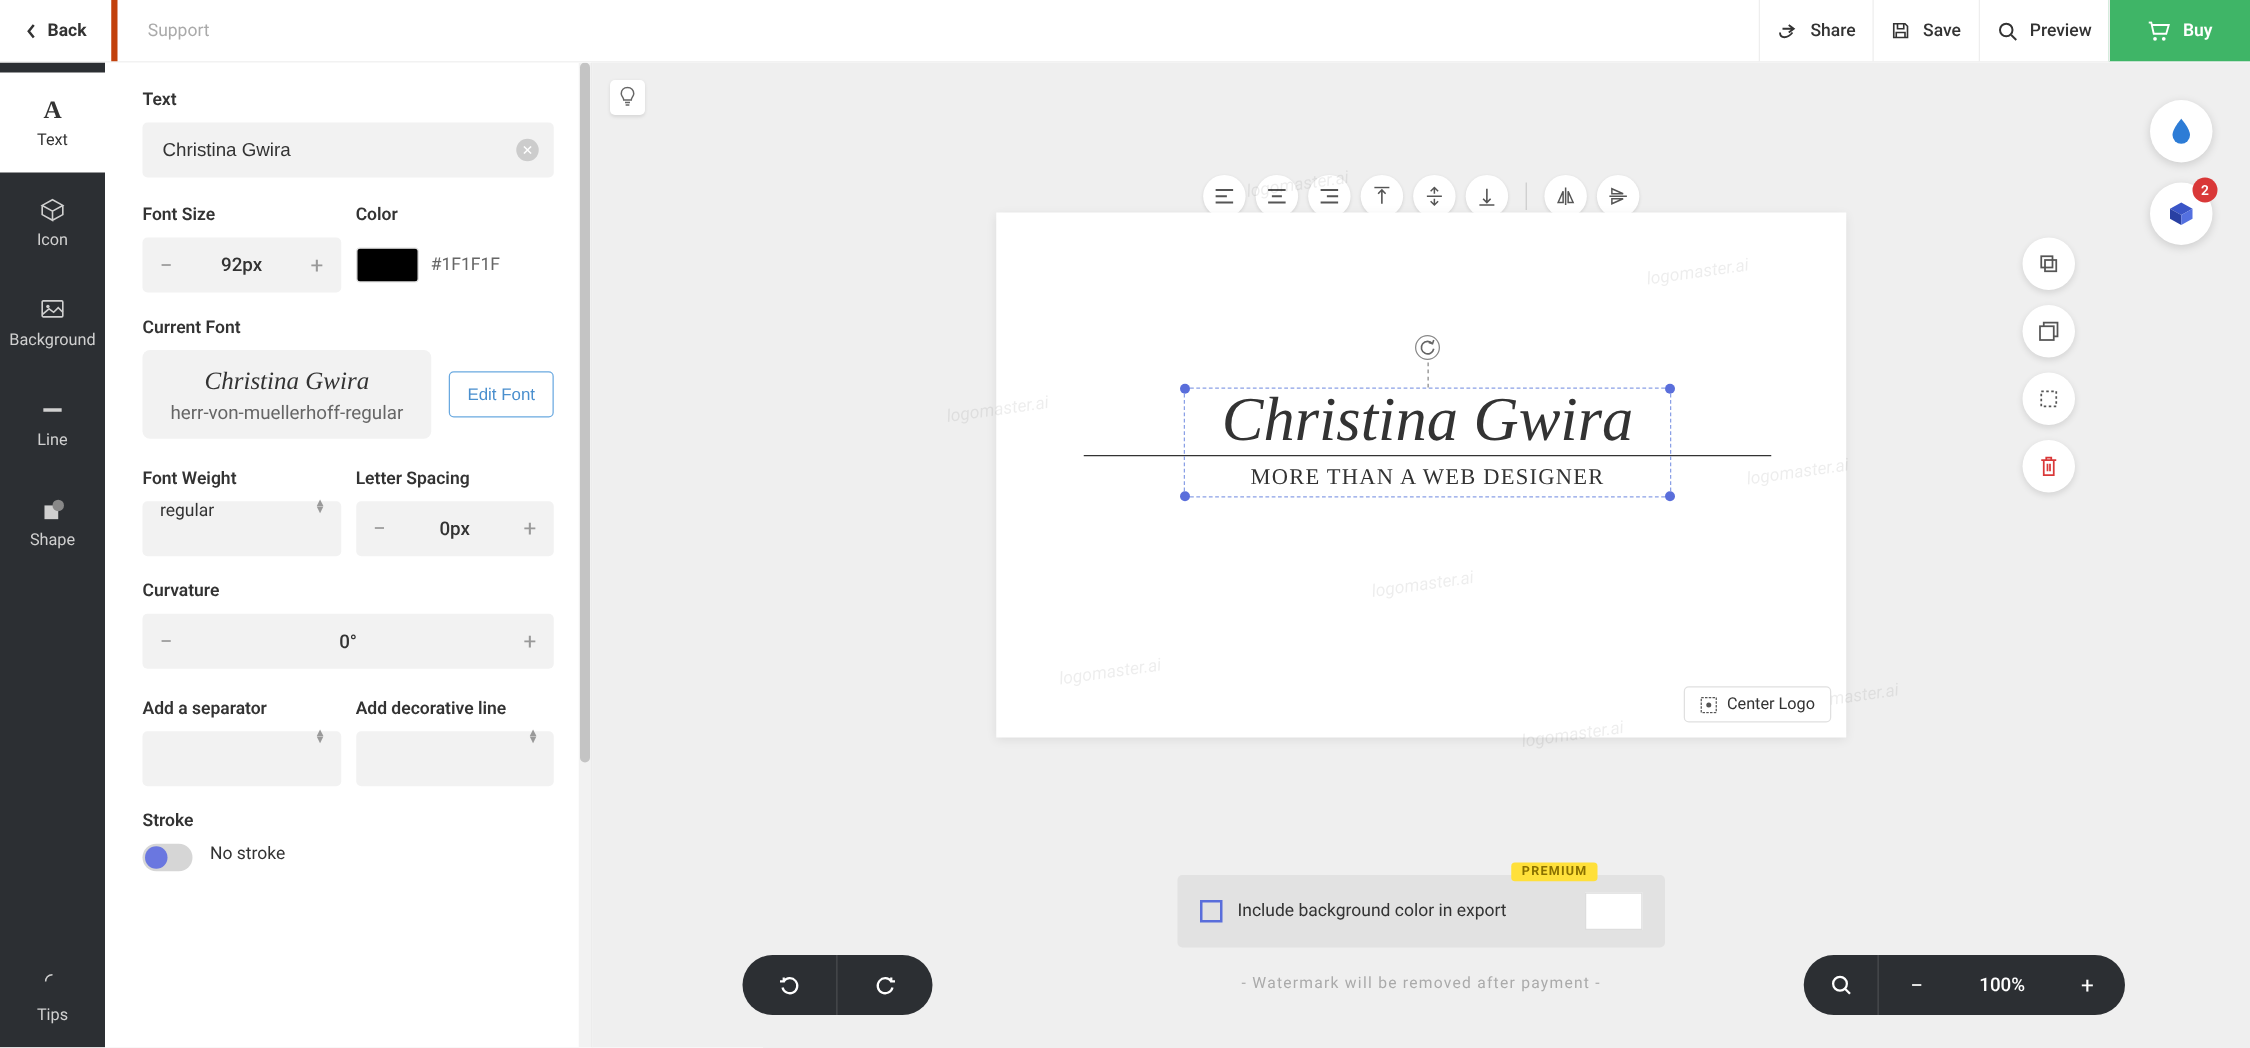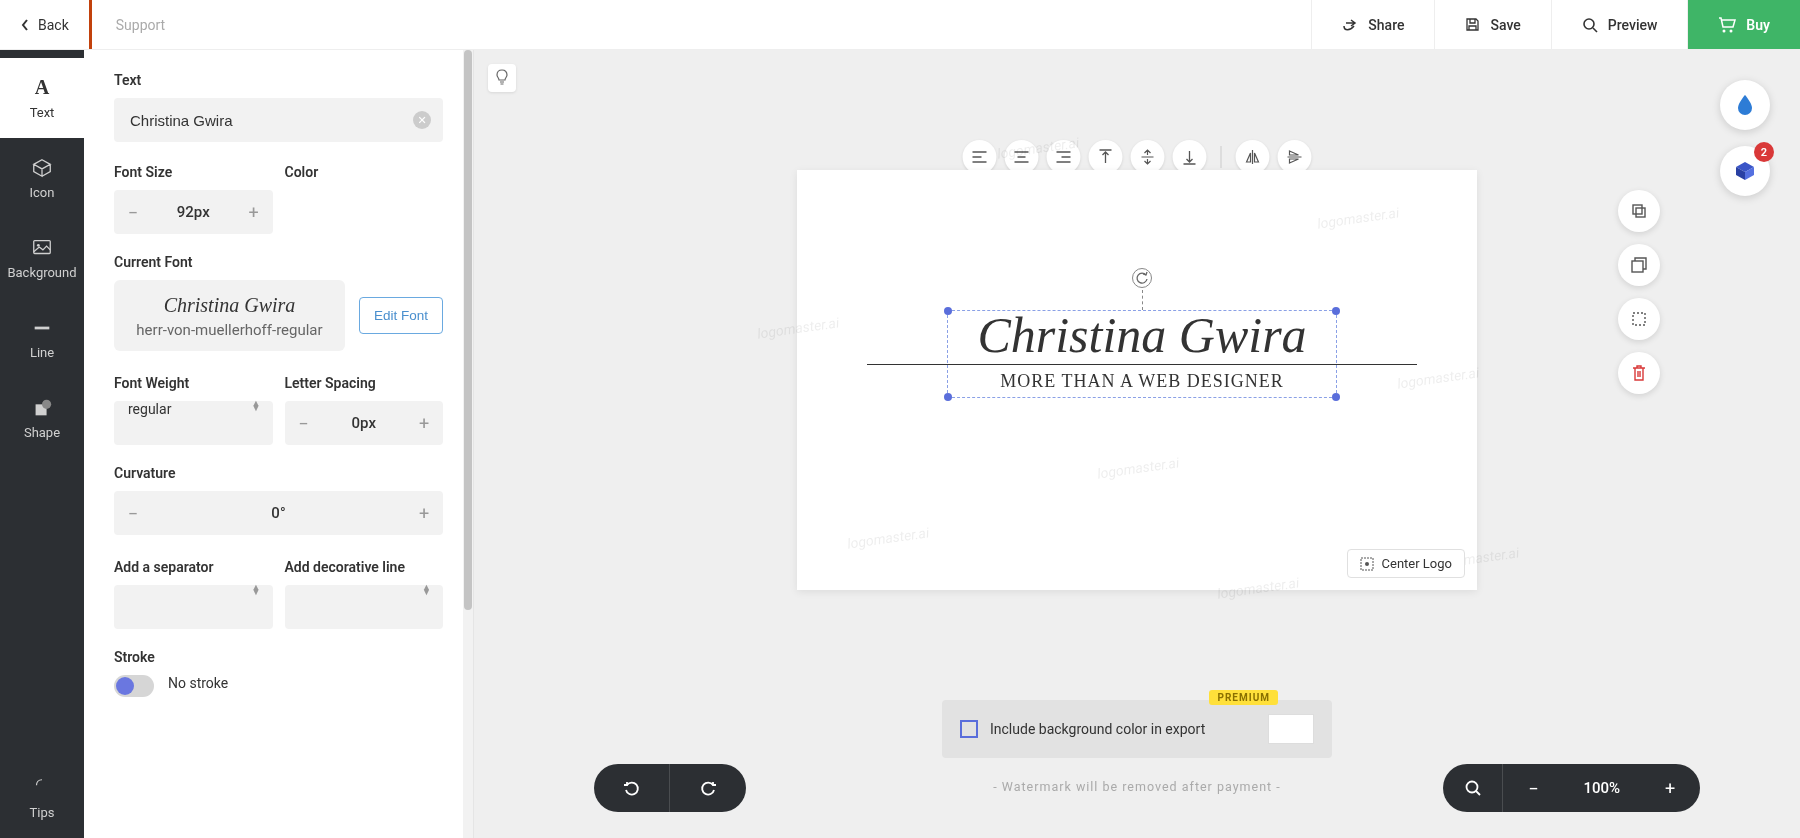--- a/index.html
+++ b/index.html
@@ -1,24 +1,24 @@
 <!DOCTYPE html>
 <html><head>
 <meta charset="utf-8">
 <style>
 * { box-sizing: border-box; margin: 0; padding: 0; }
 body { font-family: -apple-system, BlinkMacSystemFont, "Segoe UI", Roboto, sans-serif; font-size: 14px; color: #333; background: #fff; overflow: hidden; }
 .app { display: flex; flex-direction: column; height: 838px; width: 1800px; }
 
 
 .topbar { height: 50px; display: flex; align-items: center; border-bottom: 1px solid #eee; }
-.topbar .back { display: flex; align-items: center; gap: 8px; padding: 0 20px; border-right: 3px solid #c2410c; height: 100%; cursor: pointer; font-weight: 400; }
+.topbar .back { display: flex; align-items: center; gap: 8px; padding: 0 20px; border-right: 5px solid #c2410c; height: 100%; cursor: pointer; font-weight: 700; }
 .topbar .support { padding: 0 24px; color: #aaa; cursor: pointer; }
 .topbar .spacer { flex: 1; }
-.topbar .action { display: flex; align-items: center; gap: 10px; padding: 0 30px; height: 100%; border-left: 1px solid #eee; cursor: pointer; font-weight: 500; }
+.topbar .action { display: flex; align-items: center; gap: 10px; padding: 0 14px; height: 100%; border-left: 1px solid #eee; cursor: pointer; font-weight: 500; }
 .topbar .buy { background: #3fb567; color: #fff; padding: 0 30px; font-weight: 600; }
 
 
 .main { flex: 1; display: flex; overflow: hidden; }
 
 .leftnav { width: 84px; background: #2c2f33; display: flex; flex-direction: column; padding-top: 8px; }
 .leftnav .nav-item { display: flex; flex-direction: column; align-items: center; justify-content: center; gap: 6px; height: 80px; color: #d0d0d0; cursor: pointer; font-size: 13px; }
 .leftnav .nav-item.active { background: #fff; color: #333; }
 .leftnav .nav-item svg { width: 22px; height: 22px; }
 .leftnav .nav-spacer { flex: 1; }
@@ -204,20 +204,24 @@
         <div class="col">
           <h3>Font Size</h3>
           <div class="stepper">
             <div class="btn">−</div>
             <div class="val">92px</div>
             <div class="btn">+</div>
           </div>
         </div>
         <div class="col">
           <h3>Color</h3>
+          <div class="color-row">
+            <div class="color-swatch"></div>
+            <div class="color-hex">#1F1F1F</div>
+          </div>
         </div>
       </div>
 
       <h3>Current Font</h3>
       <div class="font-card-row">
         <div class="font-card">
           <div class="font-preview">Christina Gwira</div>
           <div class="font-name">herr-von-muellerhoff-regular</div>
         </div>
         <button class="edit-font-btn">Edit Font</button>

